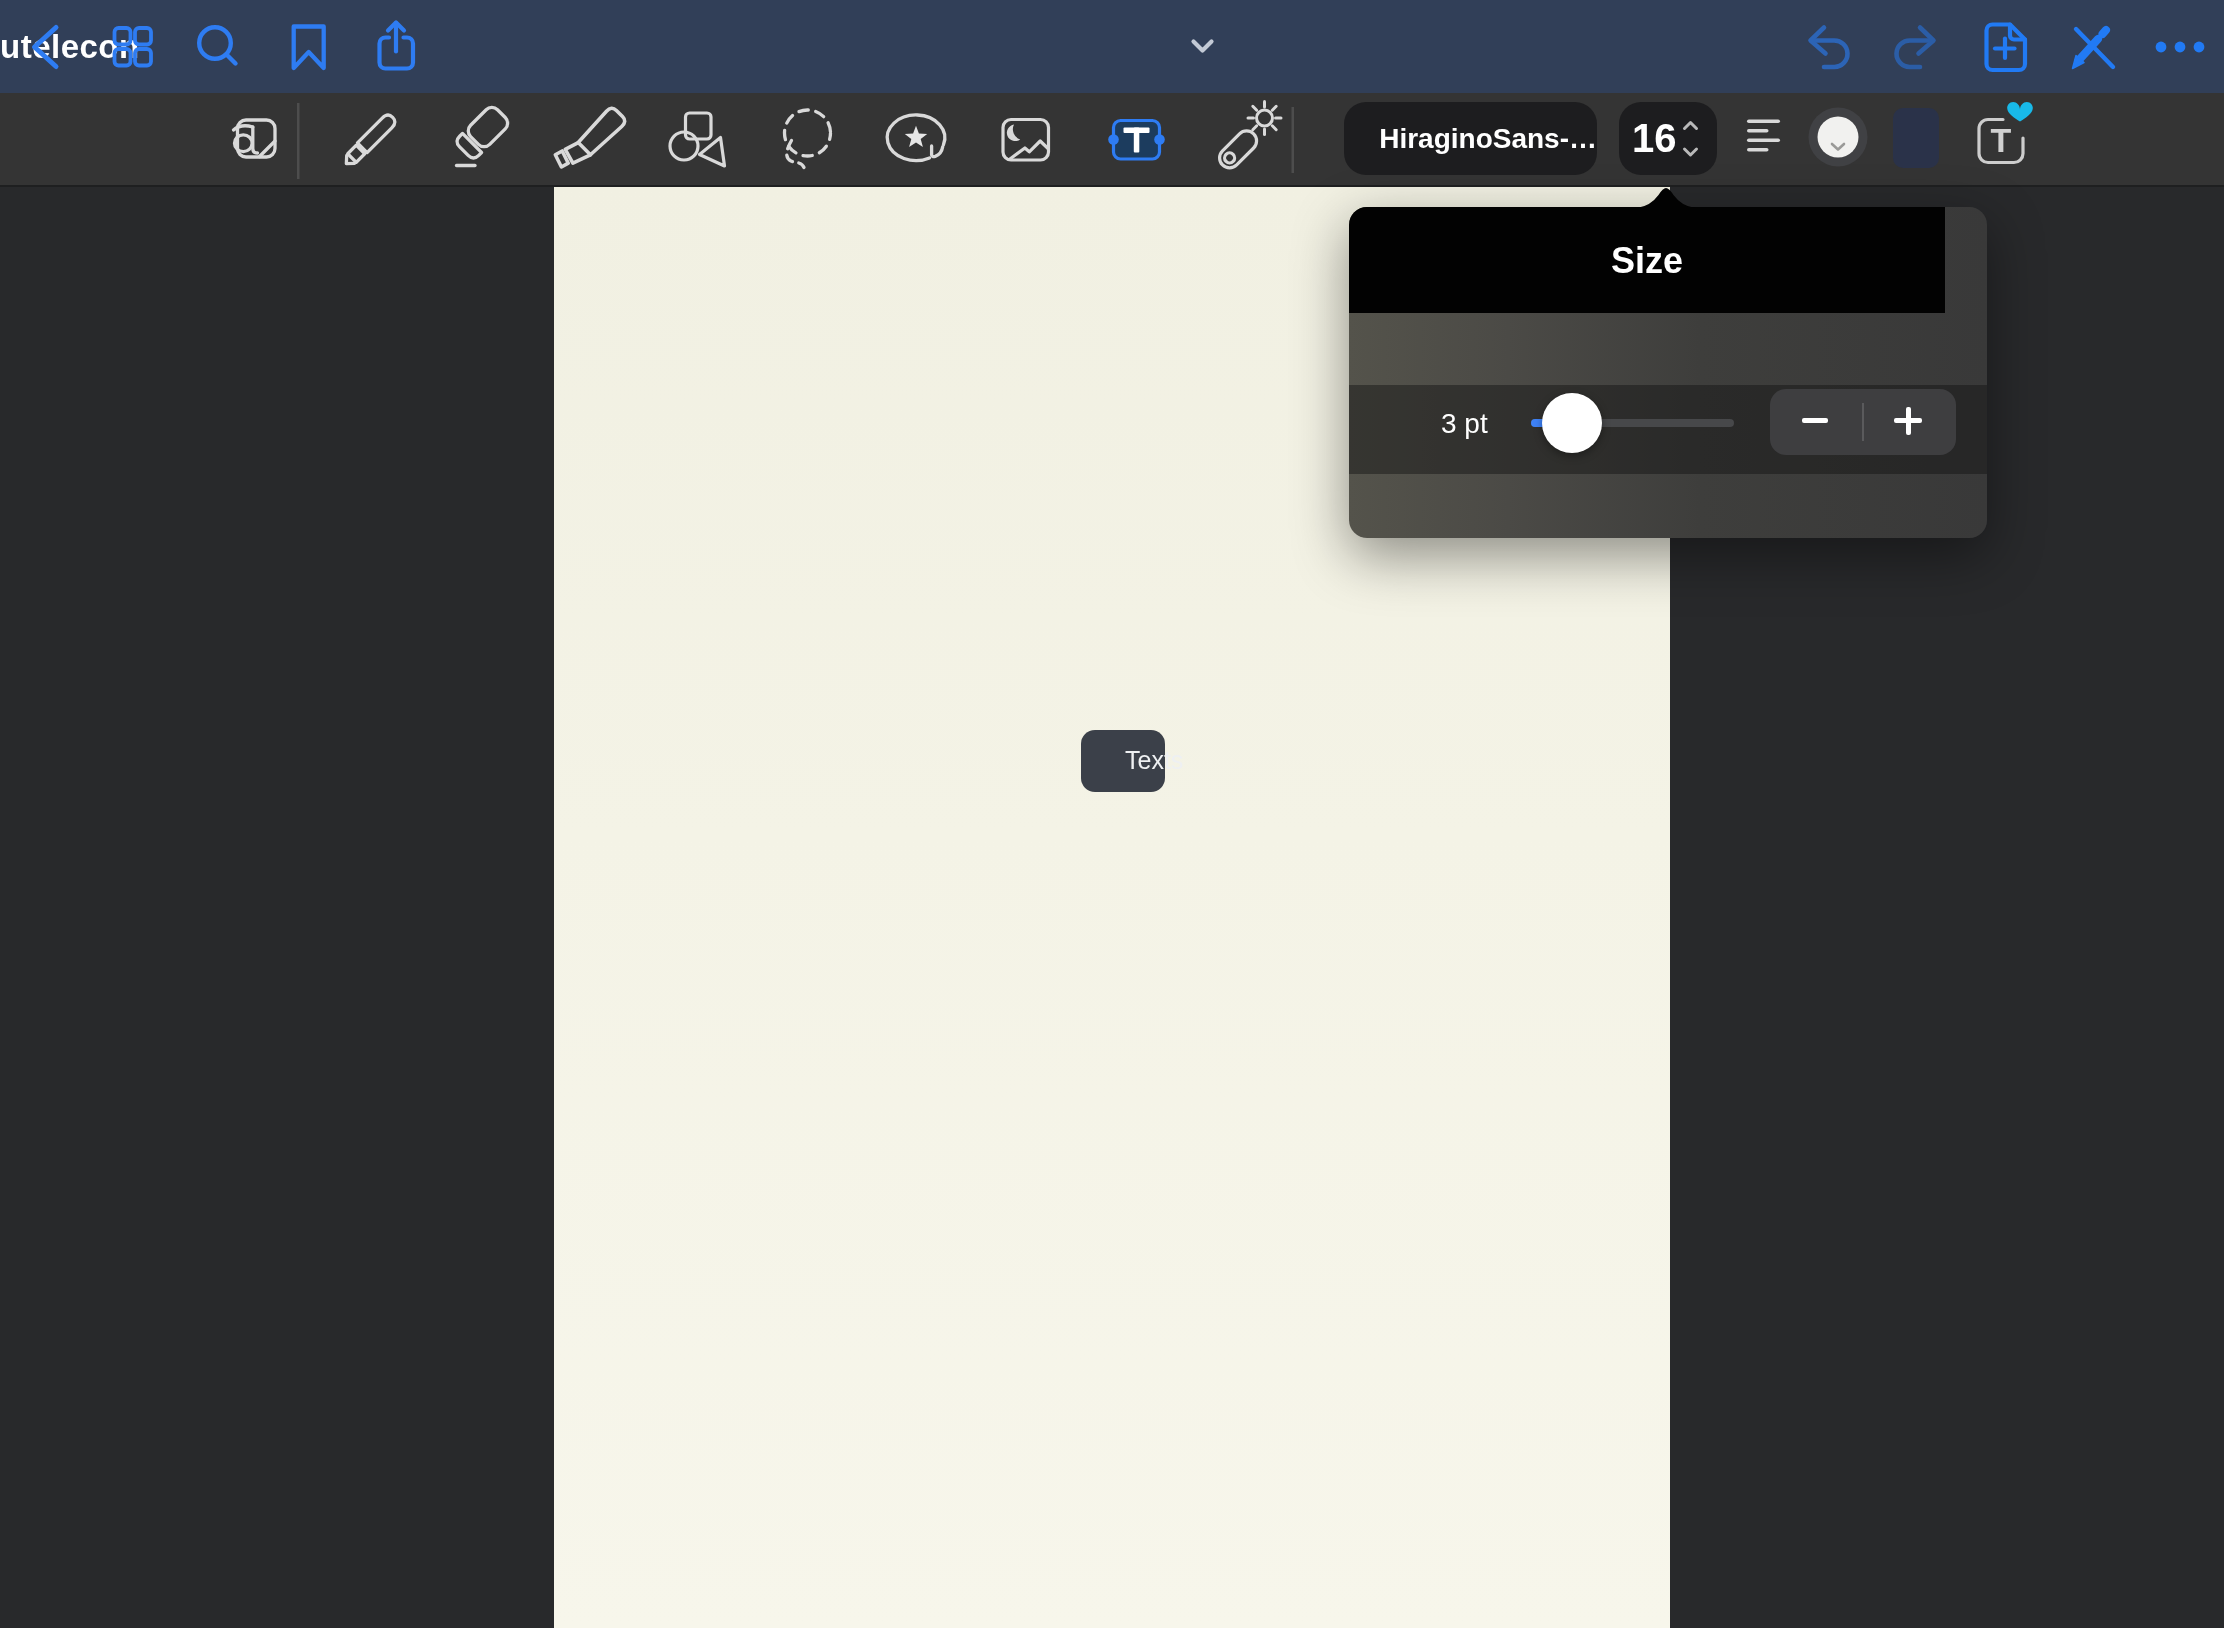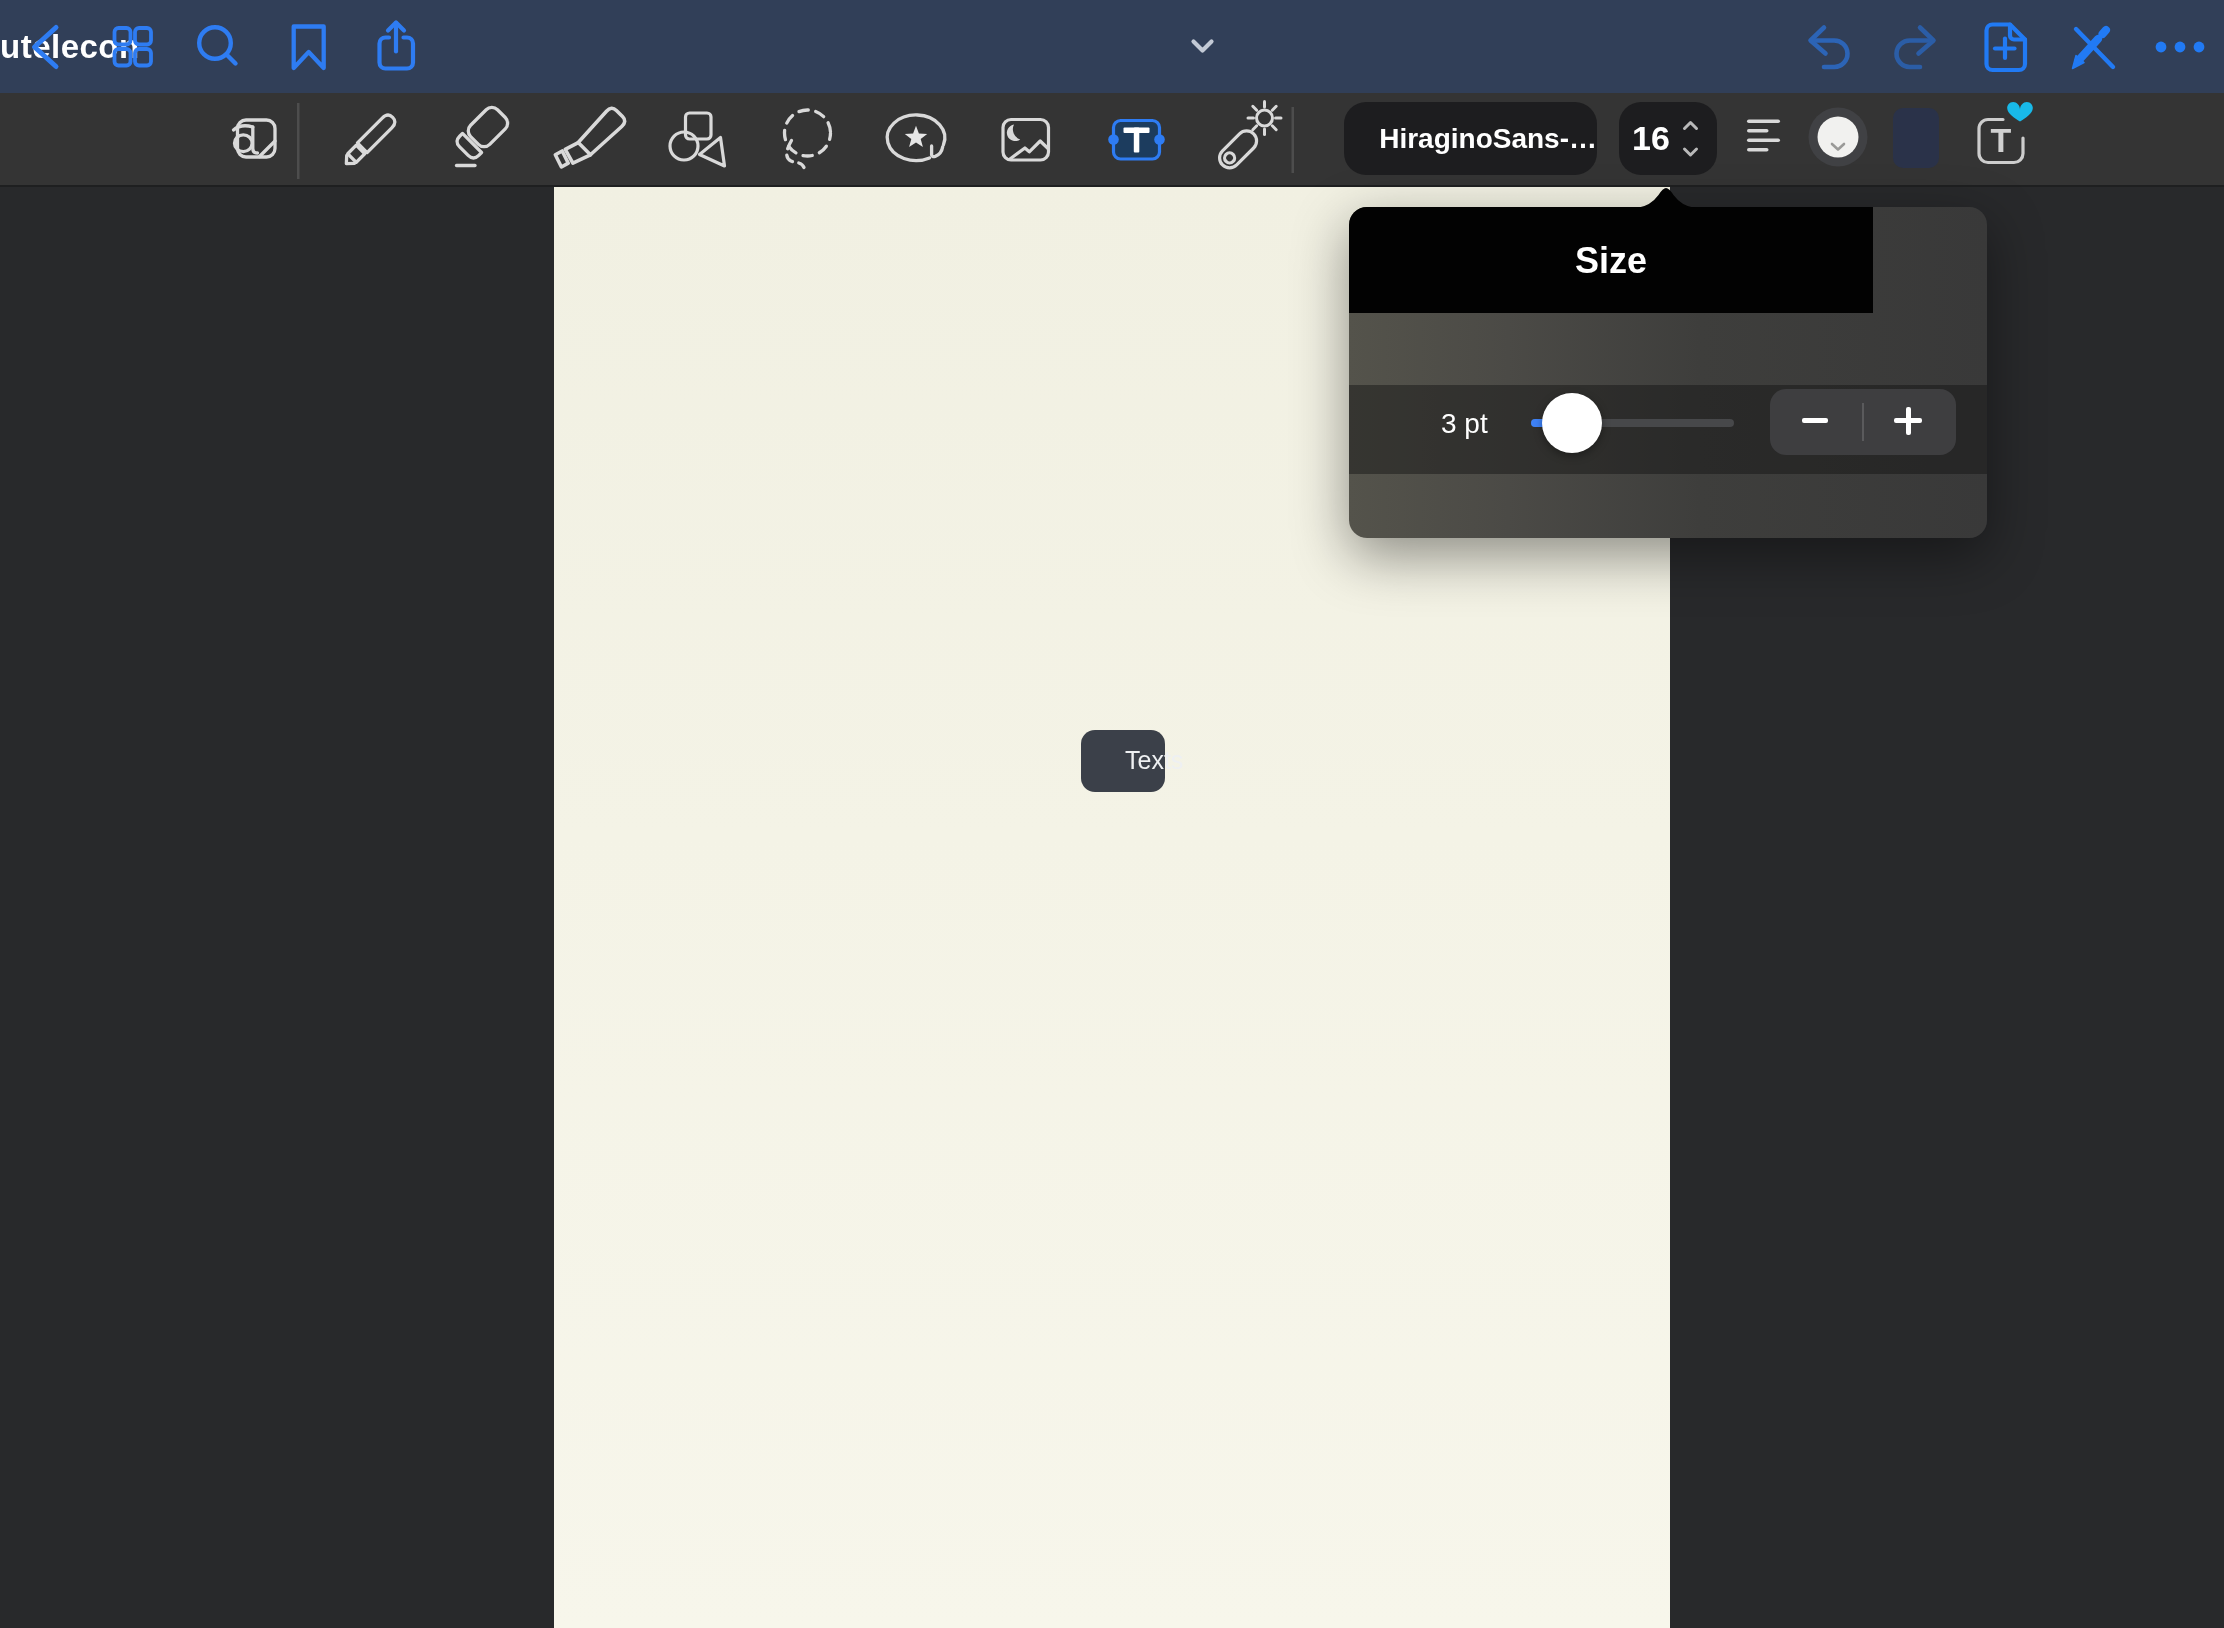--- a/index.html
+++ b/index.html
@@ -10,39 +10,39 @@
   #canvas { position:absolute; left:0; top:187px; width:2224px; height:1441px; background:#28292b; }
   #paper { position:absolute; left:554px; top:0px; width:1116px; height:1441px; background:linear-gradient(180deg,#f1f0e2 0%,#f4f3e6 45%,#f7f6eb 100%); }
   #title { position:absolute; top:0; left:0; width:2224px; height:93px; text-align:left;
     line-height:93px; color:#ffffff; font-size:33px; font-weight:bold; letter-spacing:0.5px;}
   .chip { position:absolute; left:1081px; top:730px; width:84px; height:62px; background:#3b4049;
     border-radius:14px; color:#eef0f2; font-size:25px; text-align:center; line-height:61px;padding-left:44px; }
   
   #pop { position:absolute; left:1349px; top:207px; width:638px; height:331px; border-radius:18px;
     overflow:hidden; background:linear-gradient(90deg,#54534b 0%,#4b4a46 25%,#3e3e3c 55%,#393939 100%);
     box-shadow:0 18px 55px rgba(0,0,0,0.42); }
-  #pophead { position:absolute; left:0; top:0; width:524px; height:106px; background:#020202;
+  #pophead { position:absolute; left:0; top:0; width:596px; height:106px; background:#020202;
     color:#fff; font-size:36px; font-weight:bold; text-align:center; line-height:108px; }
   #poprow { position:absolute; left:0; top:178px; width:638px; height:89px; background:rgba(18,18,18,0.45); }
   #arrow { position:absolute; left:1637px; top:186px; width:58px; height:22px; }
   .ptpt { position:absolute; left:1441px; top:408px; color:#fff; font-size:28px; }
   #trackgray { position:absolute; left:1531px; top:419px; width:203px; height:8px; border-radius:4px; background:#47484a;}
   #trackblue { position:absolute; left:1531px; top:419px; width:36px; height:8px; border-radius:4px; background:#3e82f7;}
   #knob { position:absolute; left:1542px; top:393px; width:60px; height:60px; border-radius:30px; background:#fff;
     box-shadow:0 3px 8px rgba(0,0,0,0.35);}
   #seg { position:absolute; left:1770px; top:389px; width:186px; height:66px; border-radius:16px; background:#3e3e40;}
   #segdiv { position:absolute; left:1862px; top:403px; width:2px; height:38px; background:#5a5a5c;}
   .minus { position:absolute; left:1802px; top:418px; width:26px; height:5px; background:#fff; border-radius:2px;}
   .plusH { position:absolute; left:1894px; top:418px; width:28px; height:5px; background:#fff; border-radius:2px;}
   .plusV { position:absolute; left:1906px; top:407px; width:5px; height:28px; background:#fff; border-radius:2px;}
   
   #fontpill { position:absolute; left:1344px; top:102px; width:253px; height:73px; border-radius:22px;
     background:#1d1d1f; color:#fff; font-size:28px; font-weight:bold; text-align:right; line-height:73px;}
   #sizepill { position:absolute; left:1619px; top:102px; width:98px; height:73px; border-radius:22px;
-    background:#1d1d1f; color:#fff; font-size:34px; font-weight:bold; line-height:73px; text-align:left; padding-left:13px;}
+    background:#1d1d1f; color:#fff; font-size:40px; font-weight:bold; line-height:73px; text-align:left; padding-left:13px;}
   #presssq { position:absolute; left:1893px; top:108px; width:46px; height:60px; border-radius:10px; background:#2a3249;}
 </style>
 </head>
 <body>
 <div id="navbar"></div>
 <div id="toolbar"></div>
 <div id="canvas">
     <div id="paper"></div>
   </div>
 <div id="title">utelecon</div>

